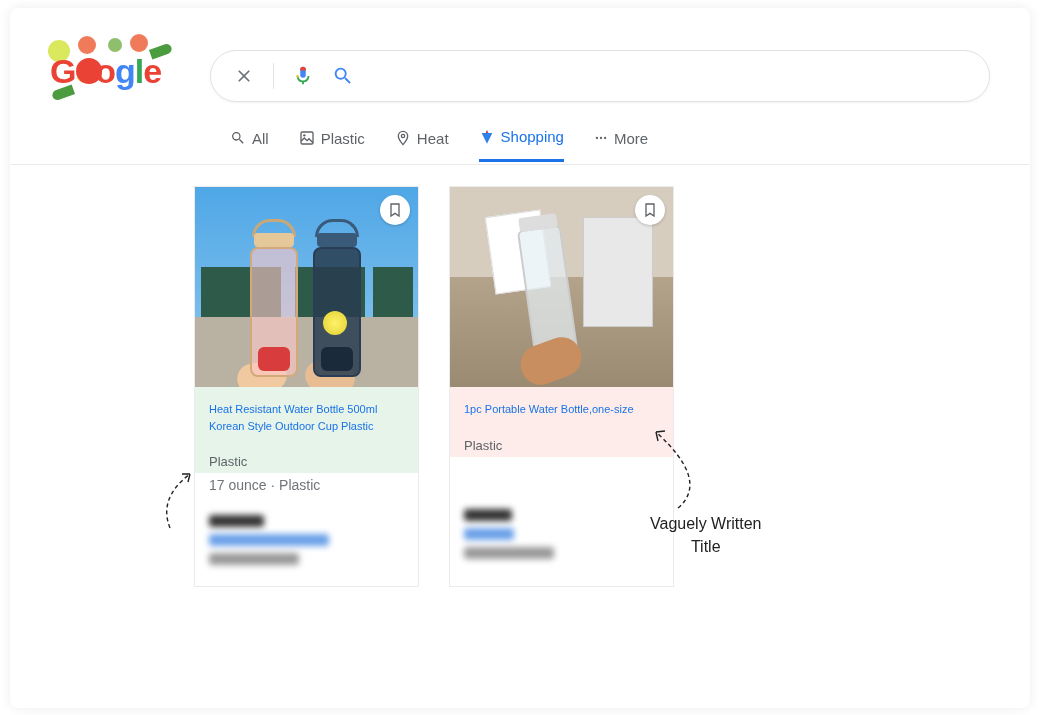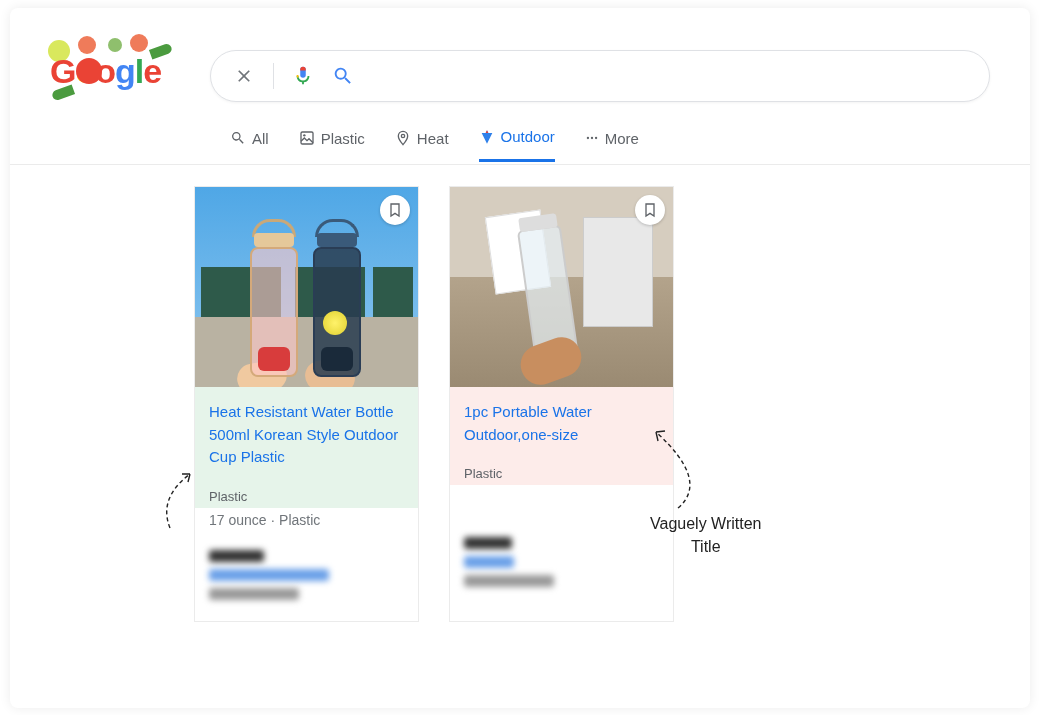--- a/index.html
+++ b/index.html
@@ -118,21 +118,21 @@
     position: relative;
     overflow: hidden;
   }
   .bookmark {
     position:absolute; top:8px; right:8px;
     width:30px; height:30px; border-radius:50%;
     background:#fff; box-shadow:0 1px 3px rgba(0,0,0,0.2);
     display:flex; align-items:center; justify-content:center;
   }
   .card-title-box { padding: 14px 14px 4px; }
-  .card-title { font-size:15px; color:#1a73e8; line-height:1.5; }
+  .card-title { font-size:11px; color:#1a73e8; line-height:1.5; }
   .card-sub { font-size:13px; color:#5f6368; margin-top:20px; }
   .card-meta { font-size:14px; color:#70757a; padding:4px 14px 8px; }
   .hl-green { background:#e6f4ea; }
   .hl-red { background:#fdecea; }
   .blur-block { padding: 14px; }
   .blurline {
     height:12px; border-radius:3px; margin-bottom:7px;
     filter: blur(3px);
   }
   .bl-dark{ background:#333; width:55px;}
@@ -246,21 +246,21 @@
           <path fill="none" stroke="#5f6368" stroke-width="2" d="M12 2a7 7 0 0 0-7 7c0 5 7 13 7 13s7-8 7-13a7 7 0 0 0-7-7z"></path>
           <circle cx="12" cy="9" r="2.5" fill="none" stroke="#5f6368" stroke-width="2"></circle>
         </svg>
       <span>Heat</span>
     </div>
     <div class="tab active">
       <svg width="16" height="16" viewBox="0 0 24 24">
           <path fill="#1a73e8" d="M12 2l2 4h6l-8 16L4 6h6z" opacity="0.9"></path>
           <path fill="#ea4335" d="M10 6l2-4 2 4z"></path>
         </svg>
-      <span>Outdoor</span>
+      <span>Shopping</span>
     </div>
     <div class="tab">
       <svg width="14" height="14" viewBox="0 0 24 24">
           <circle cx="5" cy="12" r="2" fill="#5f6368"></circle>
           <circle cx="12" cy="12" r="2" fill="#5f6368"></circle>
           <circle cx="19" cy="12" r="2" fill="#5f6368"></circle>
         </svg>
       <span>More</span>
     </div>
   </div>
@@ -316,21 +316,21 @@
             <div class="cap3"></div>
           </div>
         <div class="hand3"></div>
         <div class="bookmark">
           <svg width="16" height="16" viewBox="0 0 24 24">
               <path fill="none" stroke="#5f6368" stroke-width="2" d="M6 3h12v18l-6-4-6 4z"></path>
             </svg>
         </div>
       </div>
       <div class="card-title-box hl-red">
-        <div class="card-title">1pc Portable Water Outdoor,one-size</div>
+        <div class="card-title">1pc Portable Water Bottle,one-size</div>
         <div class="card-sub">Plastic</div>
       </div>
       <div class="blur-block" style="margin-top:38px;">
         <div class="blurline bl-dark" style="width:48px;"></div>
         <div class="blurline bl-blue" style="width:50px;"></div>
         <div class="blurline bl-gray" style="width:90px;"></div>
       </div>
     </div>
 
   </div>

